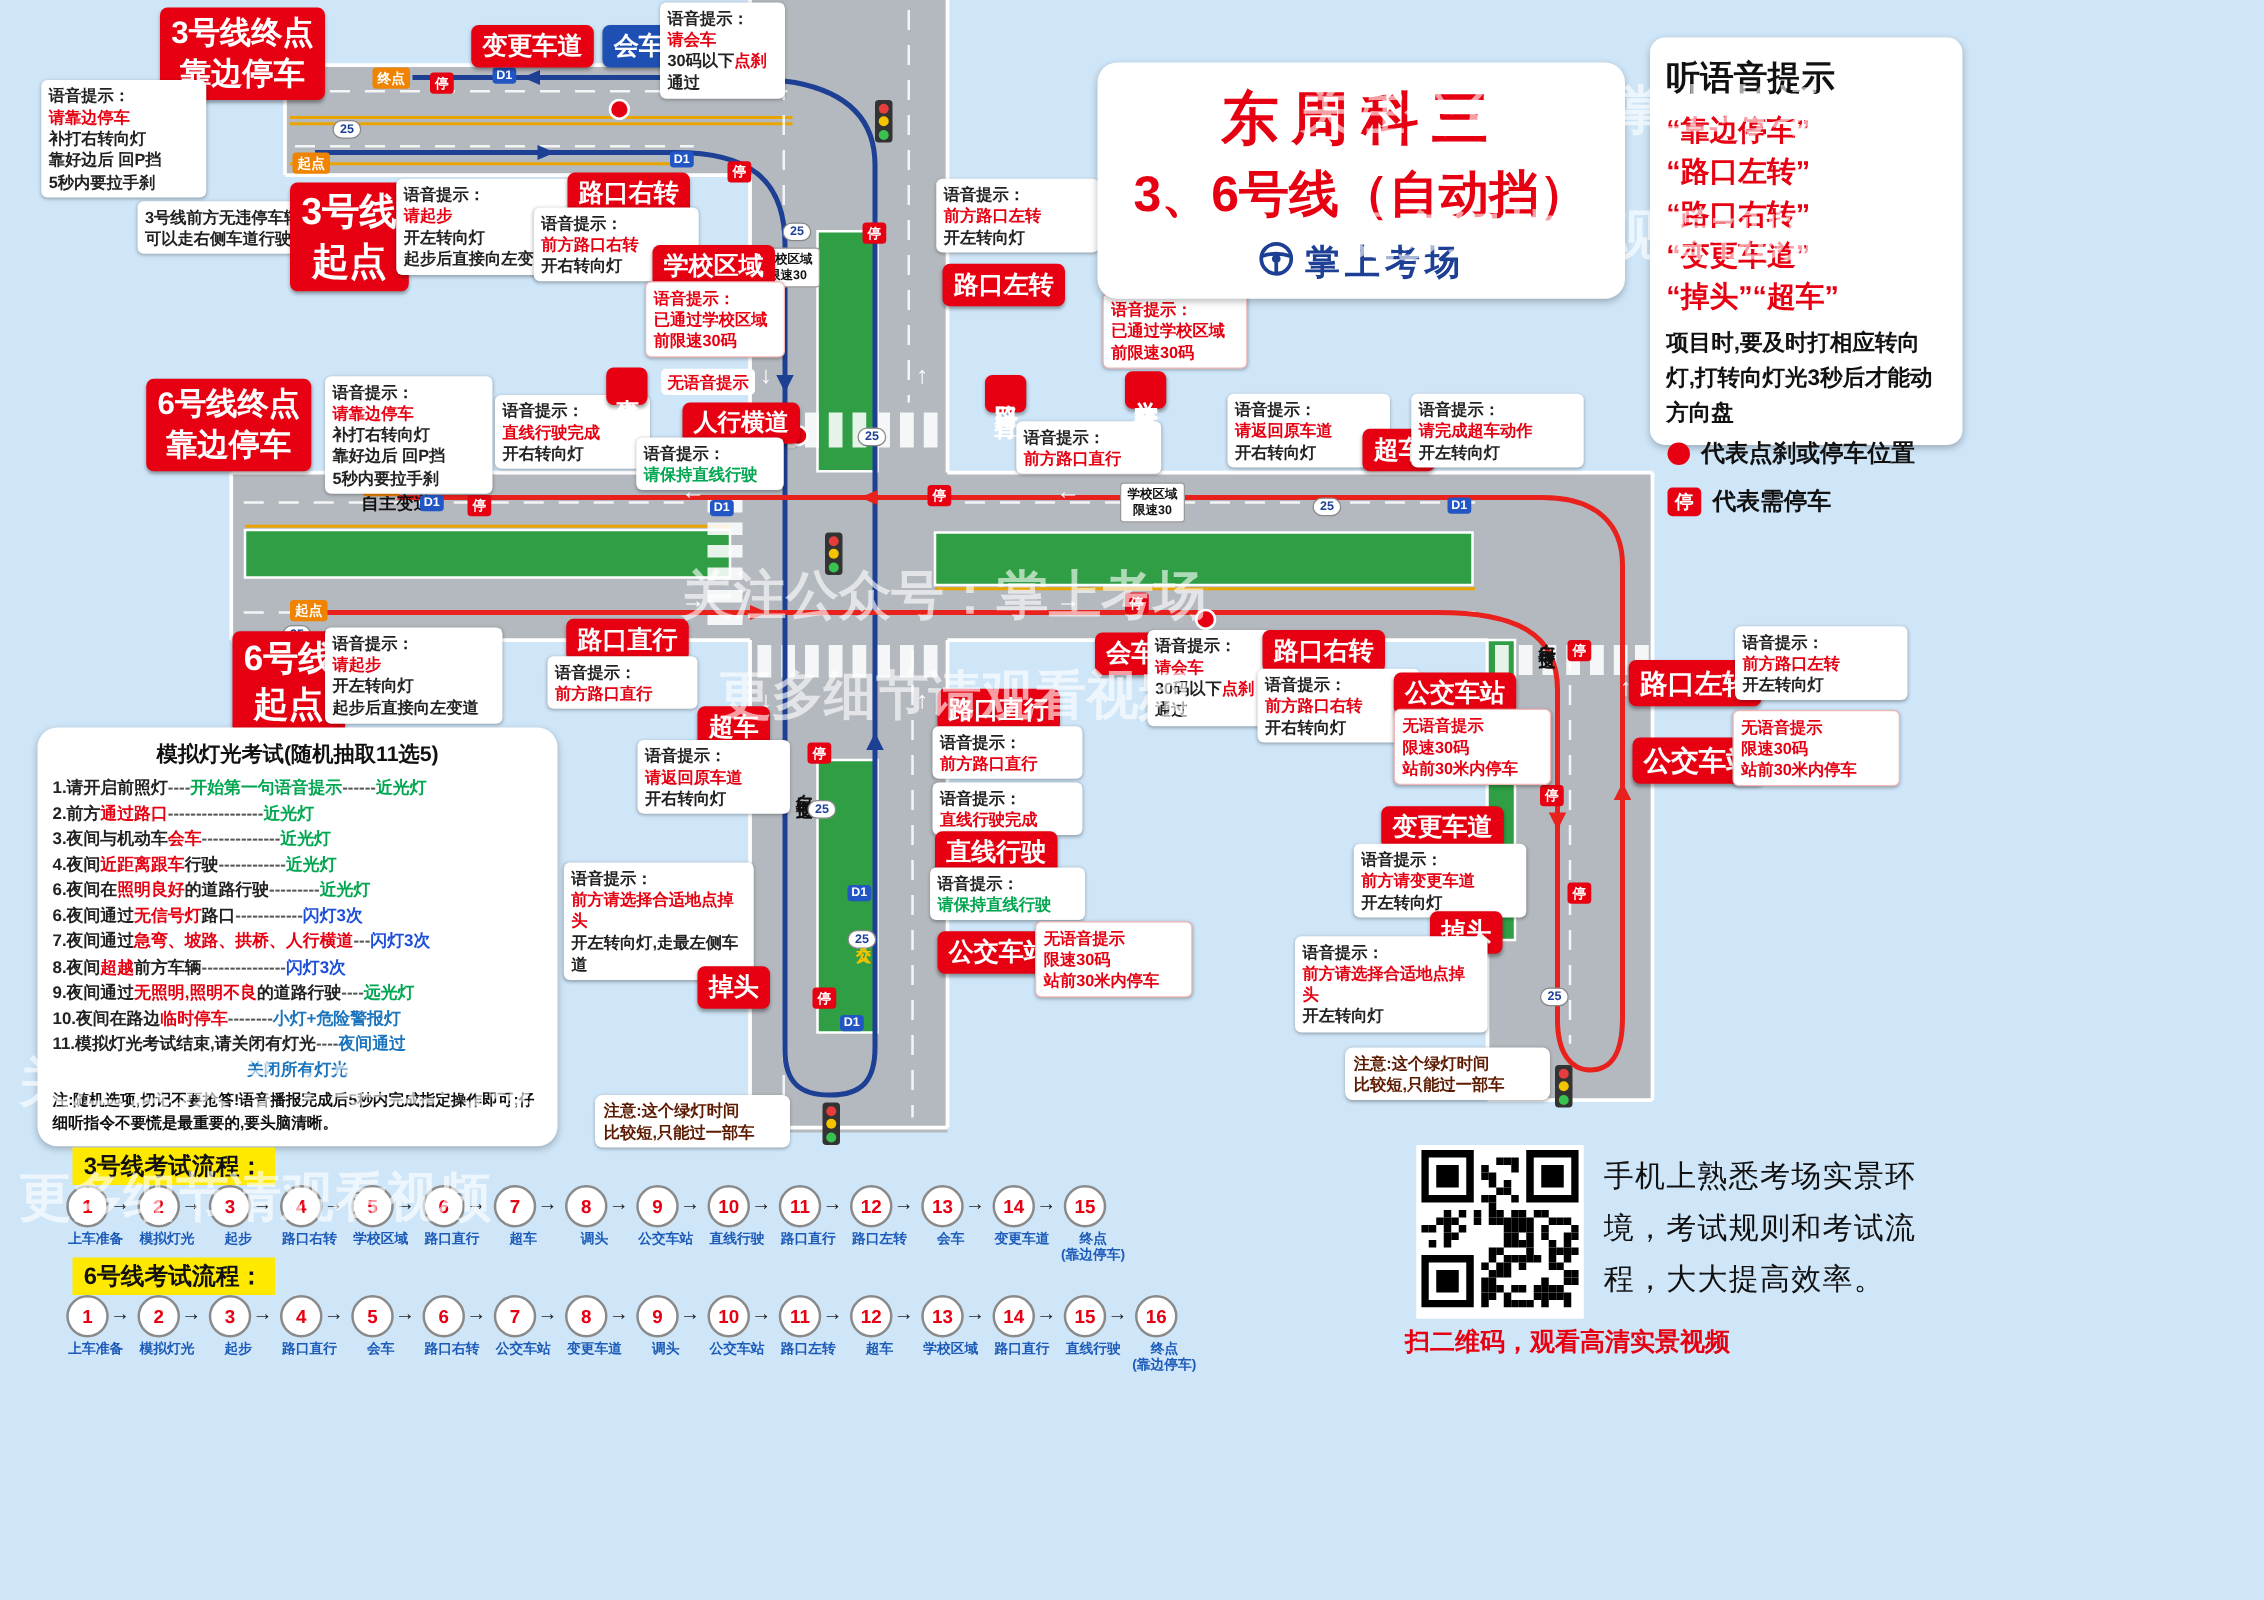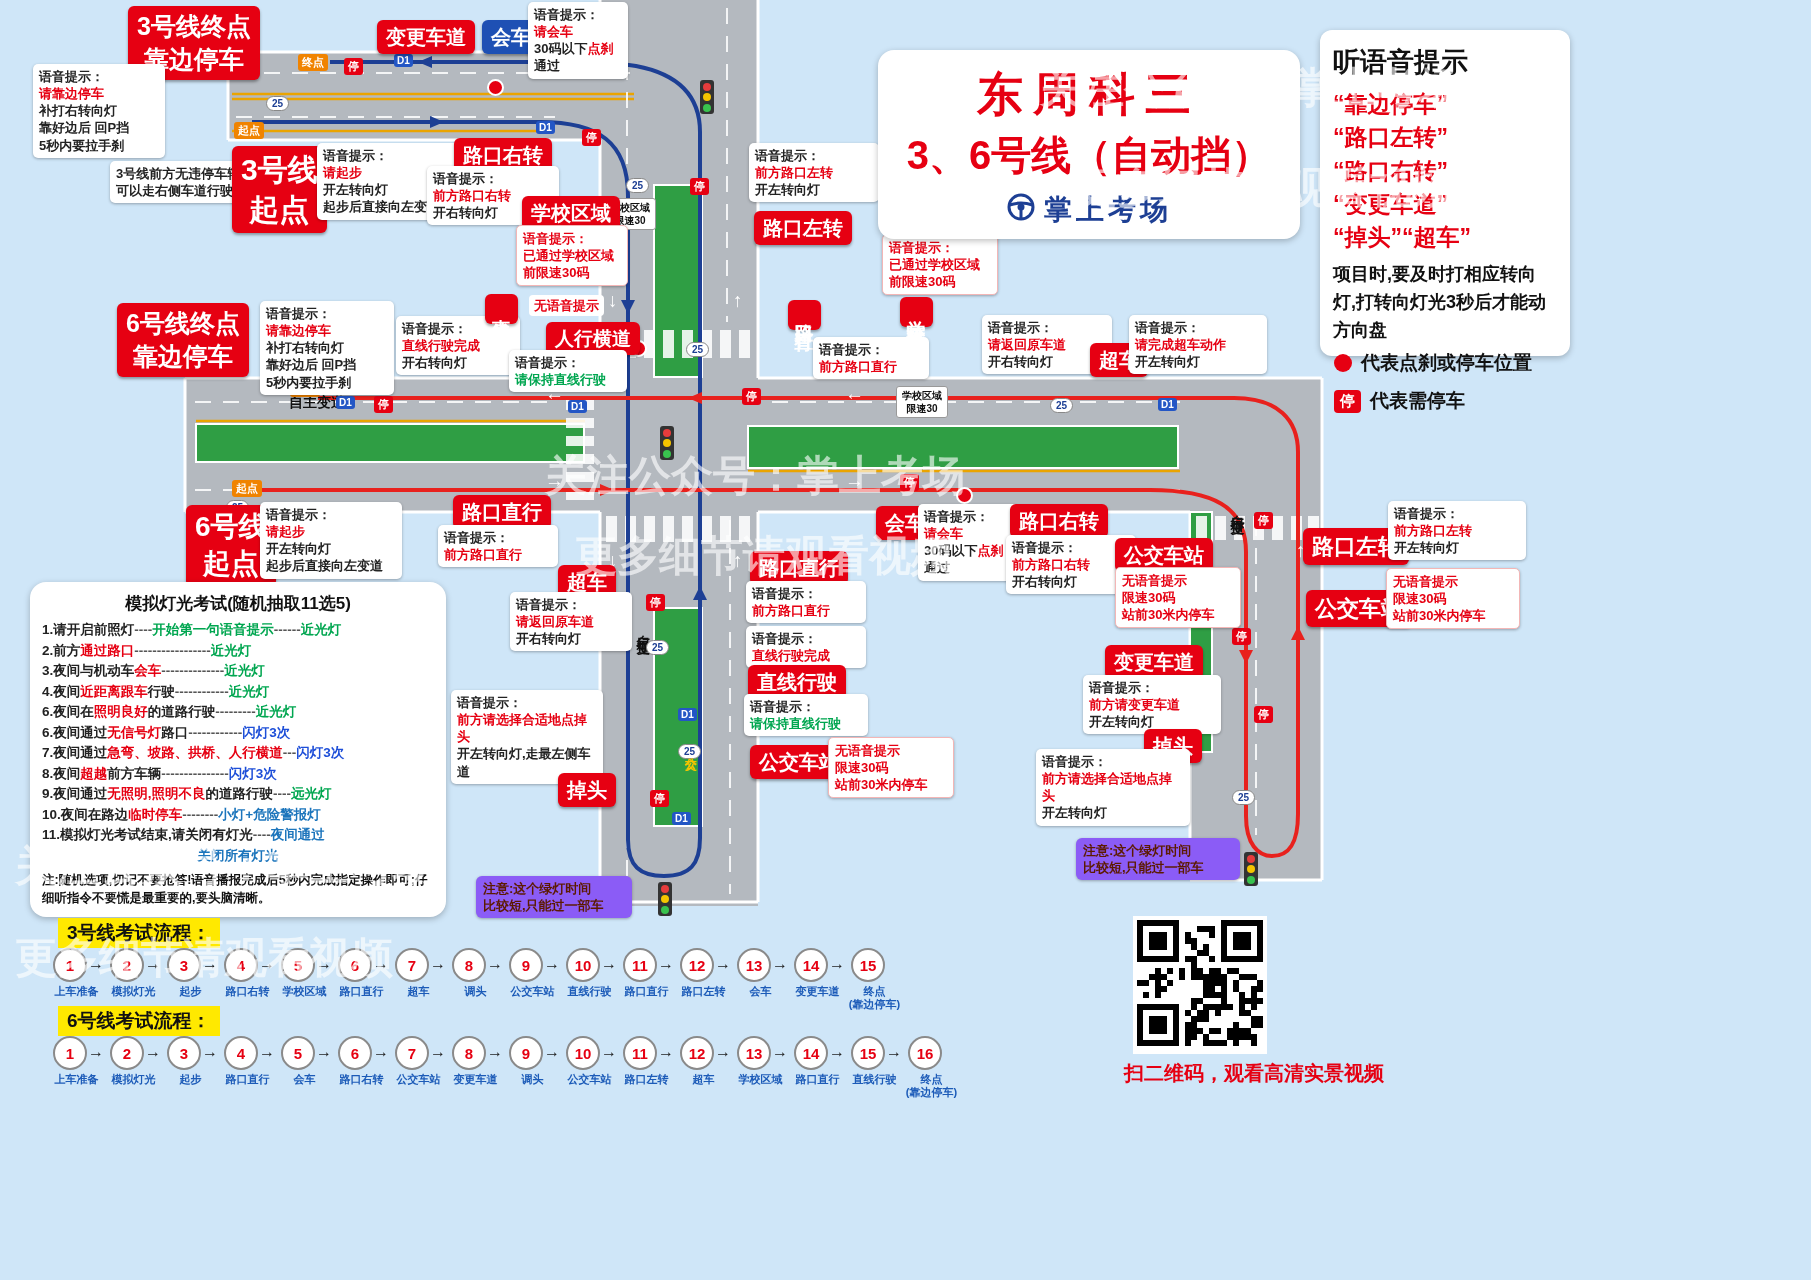--- a/index.html
+++ b/index.html
@@ -10,21 +10,21 @@
   .note{position:absolute;z-index:30;}
   .note .line{line-height:1.32;}
   .note.voice,.note.plain,.note.voice-red{background:#fff;border-radius:5px;padding:4px 6px;
        font-size:13px;font-weight:bold;box-shadow:0 1px 3px rgba(0,0,0,.3);}
   .note.voice-red{border:1px solid #f3b6b6;}
   .note.redtext{background:#fff;border-radius:4px;padding:2px 5px;font-size:13px;font-weight:bold;}
   .note.label,.note.label-blue{background:#e60012;color:#fff;font-weight:bold;border-radius:6px;
        padding:4px 9px;text-align:center;line-height:1.25;box-shadow:0 2px 3px rgba(0,0,0,.35);}
   .note.label-blue{background:#1e50b4;}
   .note.label.vert{writing-mode:vertical-rl;text-orientation:upright;padding:9px 4px;letter-spacing:3px;}
-  .note.orange{background:#8b5cf6;color:#5c1a00;font-weight:bold;border-radius:6px;padding:4px 7px;
+  .note.orange{background:#ffffff;color:#5c1a00;font-weight:bold;border-radius:6px;padding:4px 7px;
        font-size:13px;box-shadow:0 1px 3px rgba(0,0,0,.3);}
   .note.orange .c-k{color:#5c1a00;}
   .c-k{color:#222}.c-r{color:#e60012}.c-g{color:#00a650}.c-b{color:#1c75bc}.c-o{color:#1d4ed8}.c-d{color:#555}
   .note.label .c-k,.note.label-blue .c-k{color:#fff;}
   
   .mk{position:absolute;z-index:20;white-space:nowrap;}
   .mk.stop{background:#e60012;color:#fff;font-size:11px;font-weight:bold;padding:1px 4px;border-radius:3px;}
   .mk.d1{background:#2356c5;color:#fff;font-size:10px;font-weight:bold;padding:1px 3px;border-radius:3px;}
   .mk.s25{background:#fff;color:#1d3f94;font-size:10px;font-weight:bold;padding:1px 5px;border-radius:8px;border:1px solid #888;}
   .mk.start,.mk.end{background:#f08300;color:#fff;font-size:11px;font-weight:bold;padding:1px 4px;border-radius:3px;}
@@ -845,20 +845,21 @@
         <rect x="6" y="6" width="30" height="30" fill="#fff"></rect>
         <rect x="12" y="12" width="18" height="18" fill="#000"></rect>
         <rect x="84" y="0" width="42" height="42" fill="#000"></rect>
         <rect x="90" y="6" width="30" height="30" fill="#fff"></rect>
         <rect x="96" y="12" width="18" height="18" fill="#000"></rect>
         <rect x="0" y="84" width="42" height="42" fill="#000"></rect>
         <rect x="6" y="90" width="30" height="30" fill="#fff"></rect>
         <rect x="12" y="96" width="18" height="18" fill="#000"></rect>
       </svg></div>
   <div class="qr-caption">扫二维码，观看高清实景视频</div>
+  <div class="promo-text">手机上熟悉考场实景环境，考试规则和考试流程，大大提高效率。</div>
 
 
   <div id="wm-layer">
       <div class="wm" style="left: 1040px; top: 60px; font-size: 42px;">关注公众号：掌上考场</div>
       <div class="wm" style="left: 1075px; top: 160px; font-size: 42px;">更多细节请观看视频</div>
       <div class="wm" style="left: 545px; top: 448px; font-size: 42px;">关注公众号：掌上考场</div>
       <div class="wm" style="left: 575px; top: 528px; font-size: 42px;">更多细节请观看视频</div>
       <div class="wm" style="left: 15px; top: 838px; font-size: 42px;">关注公众号：掌上考场</div>
       <div class="wm" style="left: 15px; top: 930px; font-size: 42px;">更多细节请观看视频</div>
     </div>

